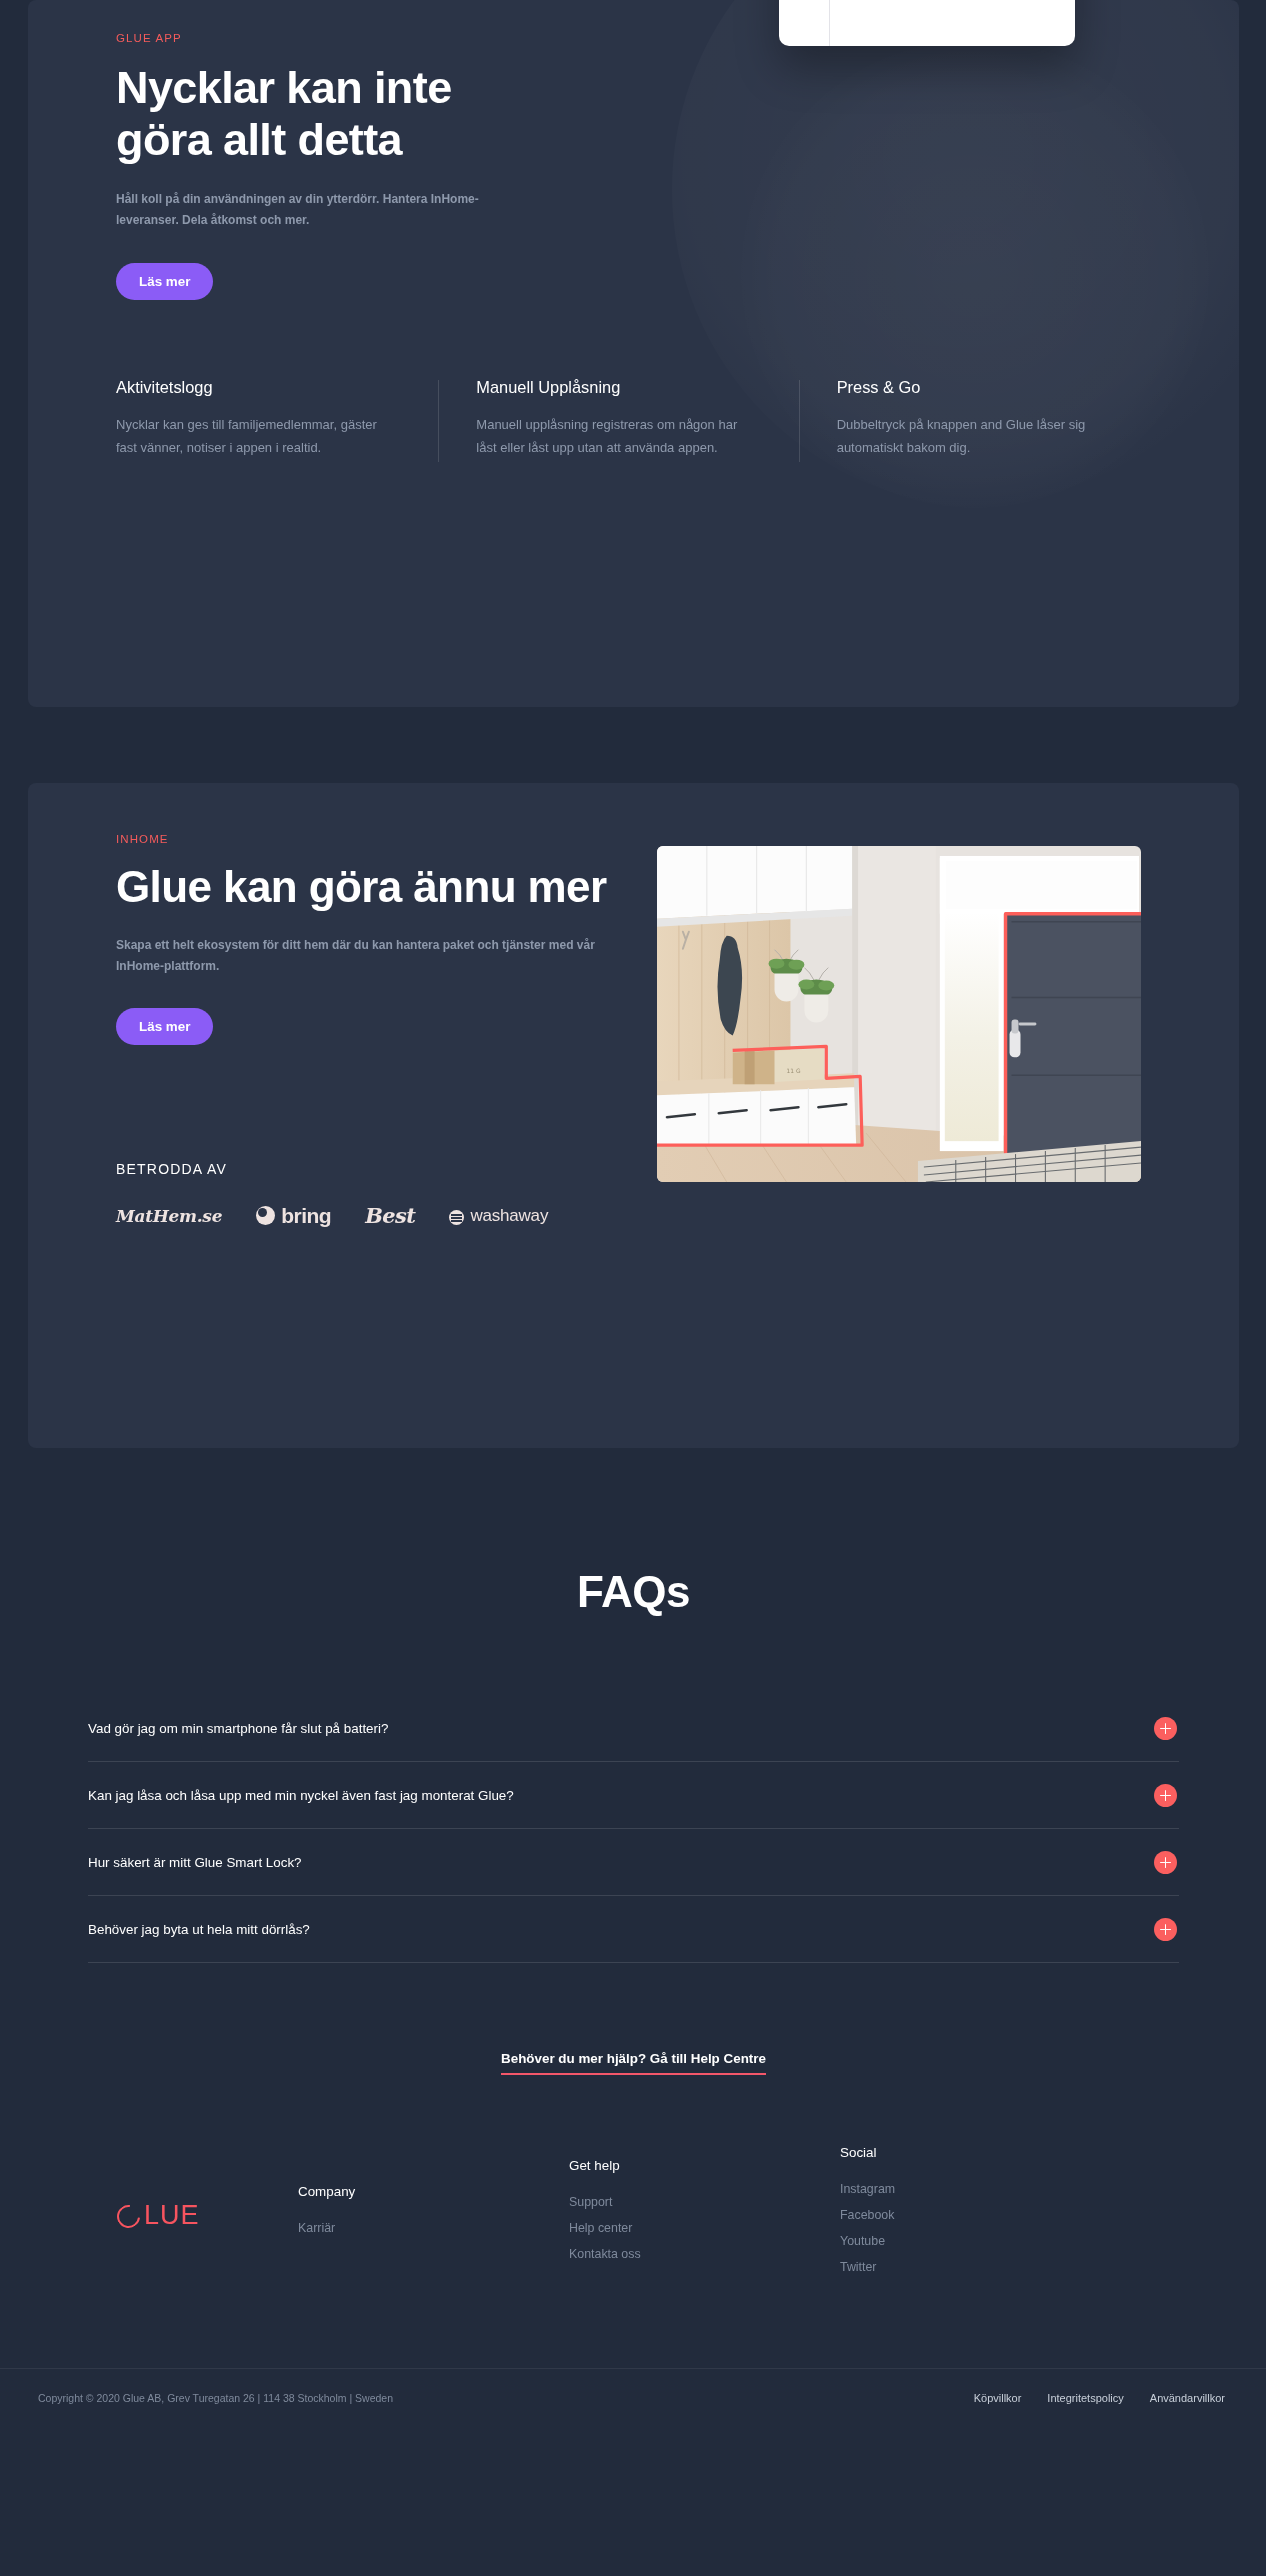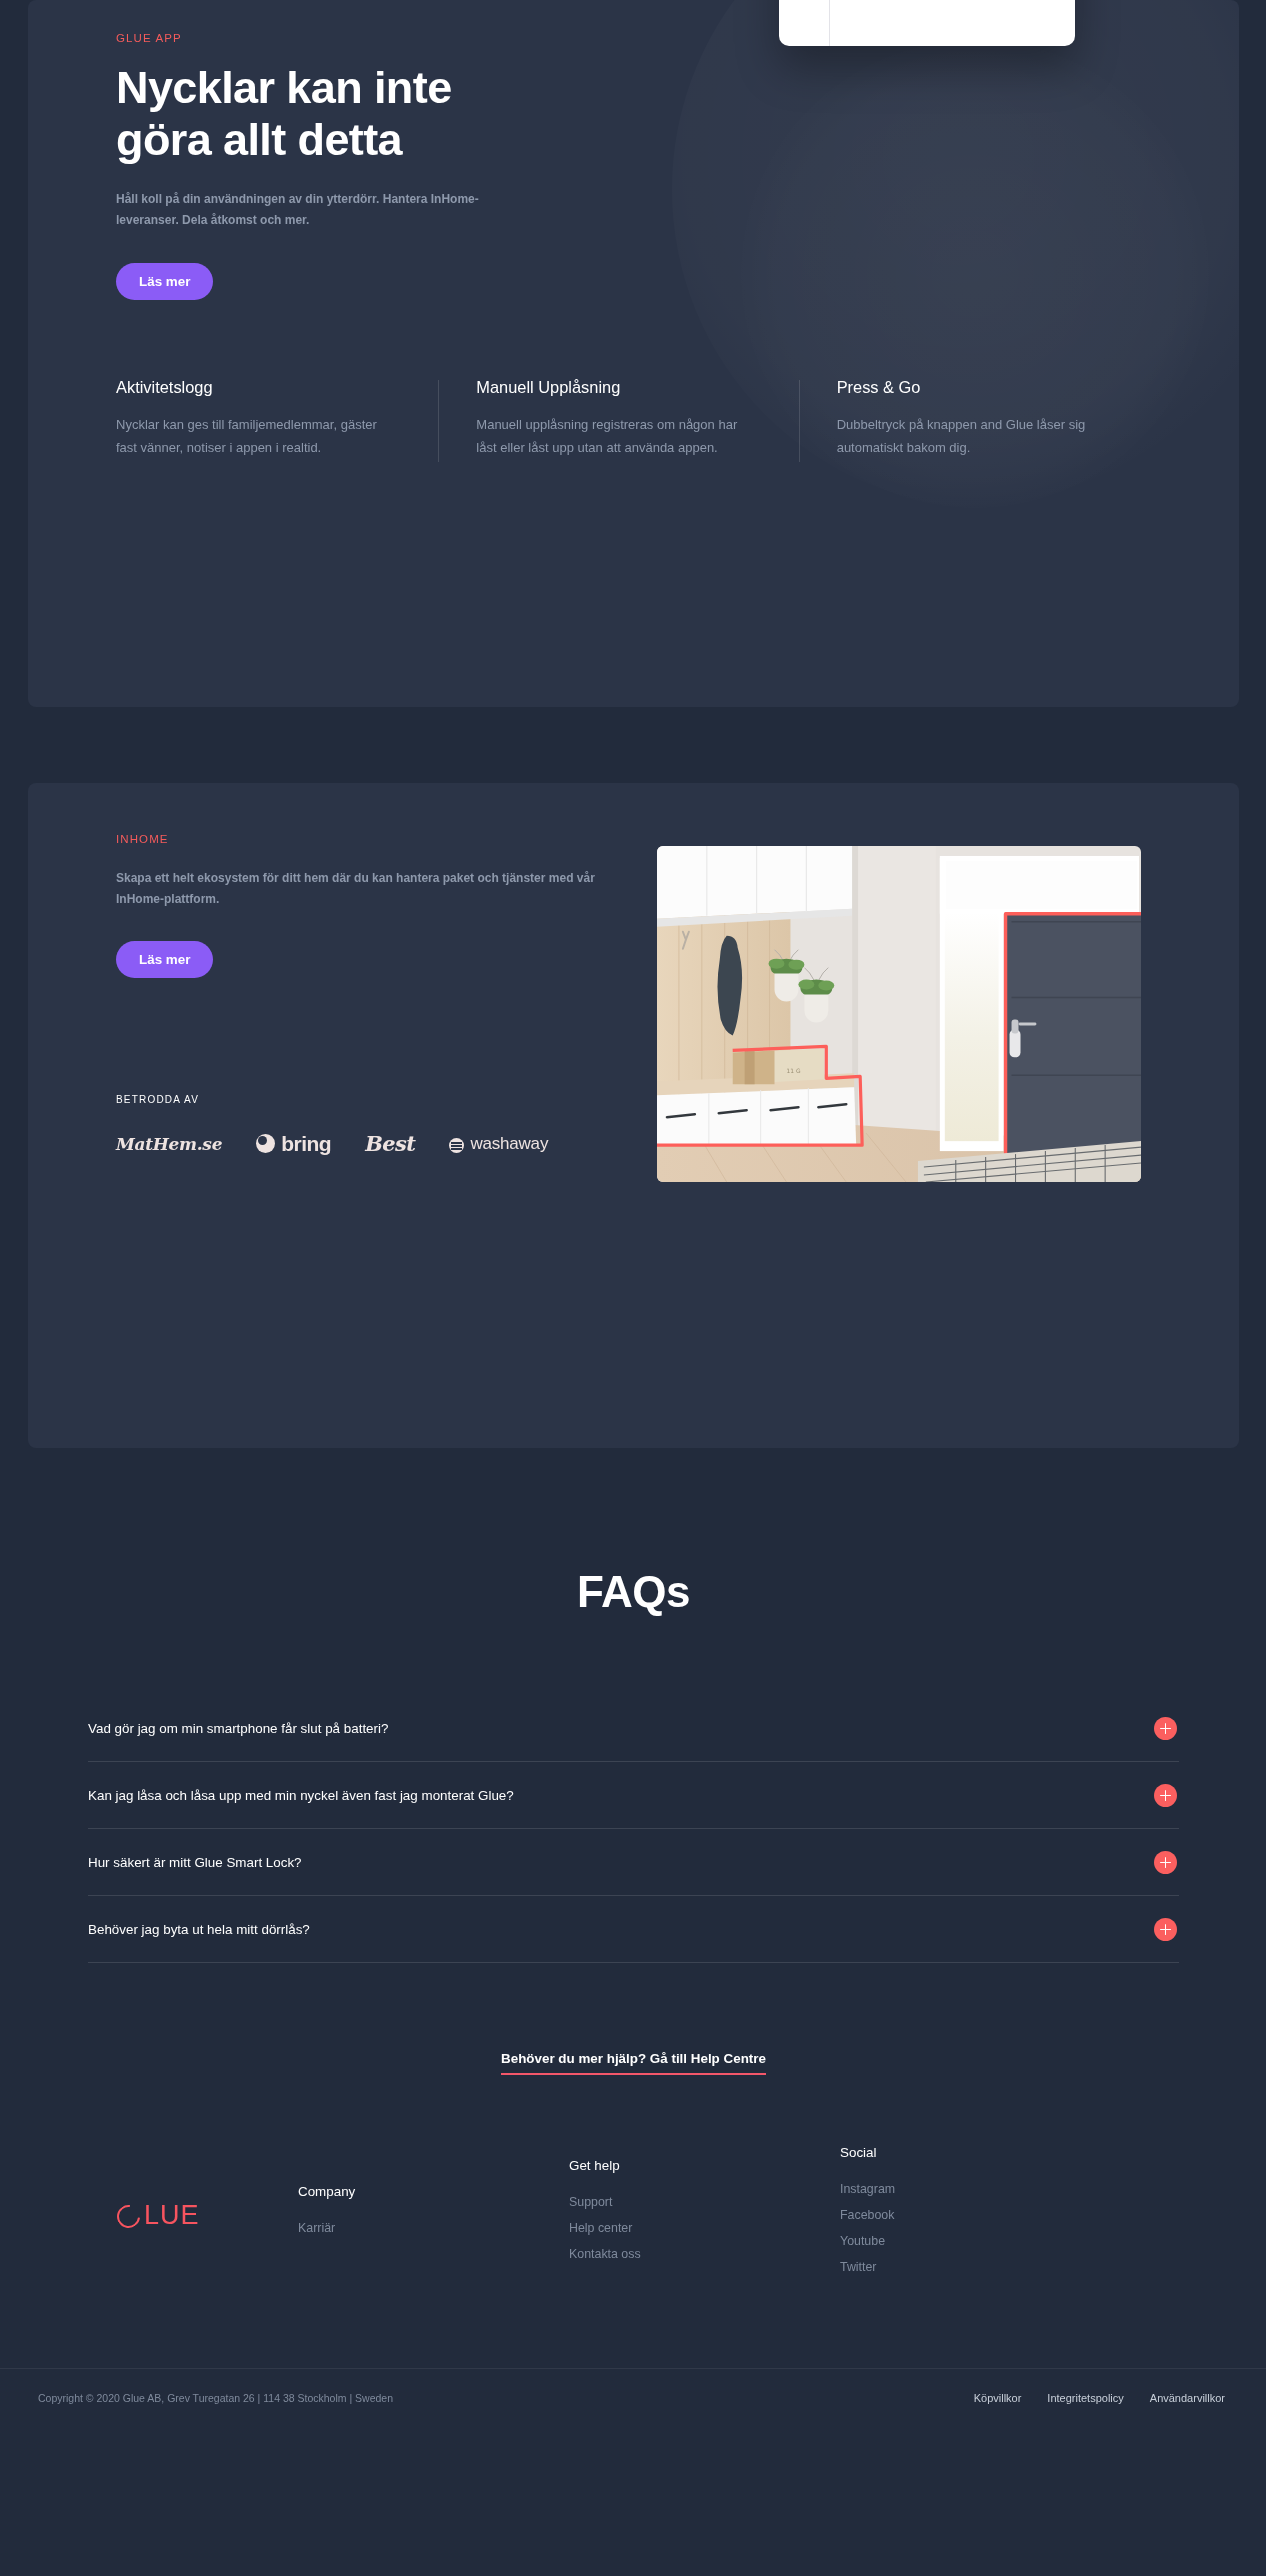--- a/index.html
+++ b/index.html
@@ -149,21 +149,21 @@
     width: 637px;
     padding: 50px 0 0 88px;
     position: relative;
     z-index: 2;
   }
   .sec-inhome h1.big { max-width: 518px; font-size: 44px; margin-top: 16px; }
   .sec-inhome .lede { max-width: 498px; }
 
   .trusted-label {
     color: #ffffff;
-    font-size: 10px;
+    font-size: 14px;
     letter-spacing: 1.2px;
     margin-top: 116px;
   }
   .logos {
     display: flex;
     align-items: center;
     gap: 34px;
     margin-top: 26px;
   }
   .logo {
@@ -337,20 +337,21 @@
           <h3>Press &amp; Go</h3>
           <p>Dubbeltryck på knappen and Glue låser sig automatiskt bakom dig.</p>
         </div>
       </div>
     </div>
   </section>
 
   <section class="card sec-inhome">
     <div class="left">
       <div class="eyebrow">INHOME</div>
+      <h1 class="big">Glue kan göra ännu mer</h1>
       <p class="lede">Skapa ett helt ekosystem för ditt hem där du kan hantera paket och tjänster med vår InHome-plattform.</p>
       <button class="btn-primary">Läs mer</button>
 
       <div class="trusted-label">BETRODDA AV</div>
       <div class="logos">
         <span class="logo logo-mathem">MatHem.se</span>
         <span class="logo logo-bring">
           <span class="mark"></span>
           <span>bring</span>
         </span>

